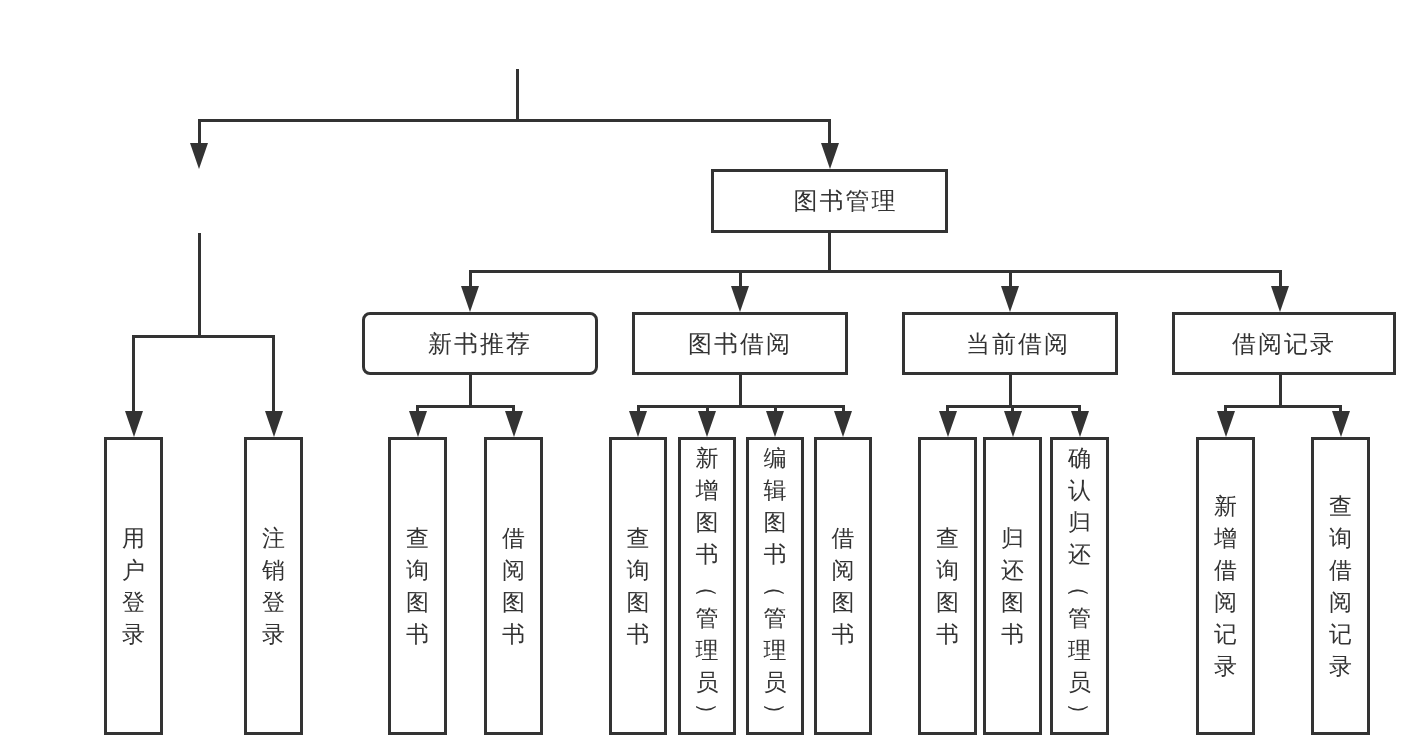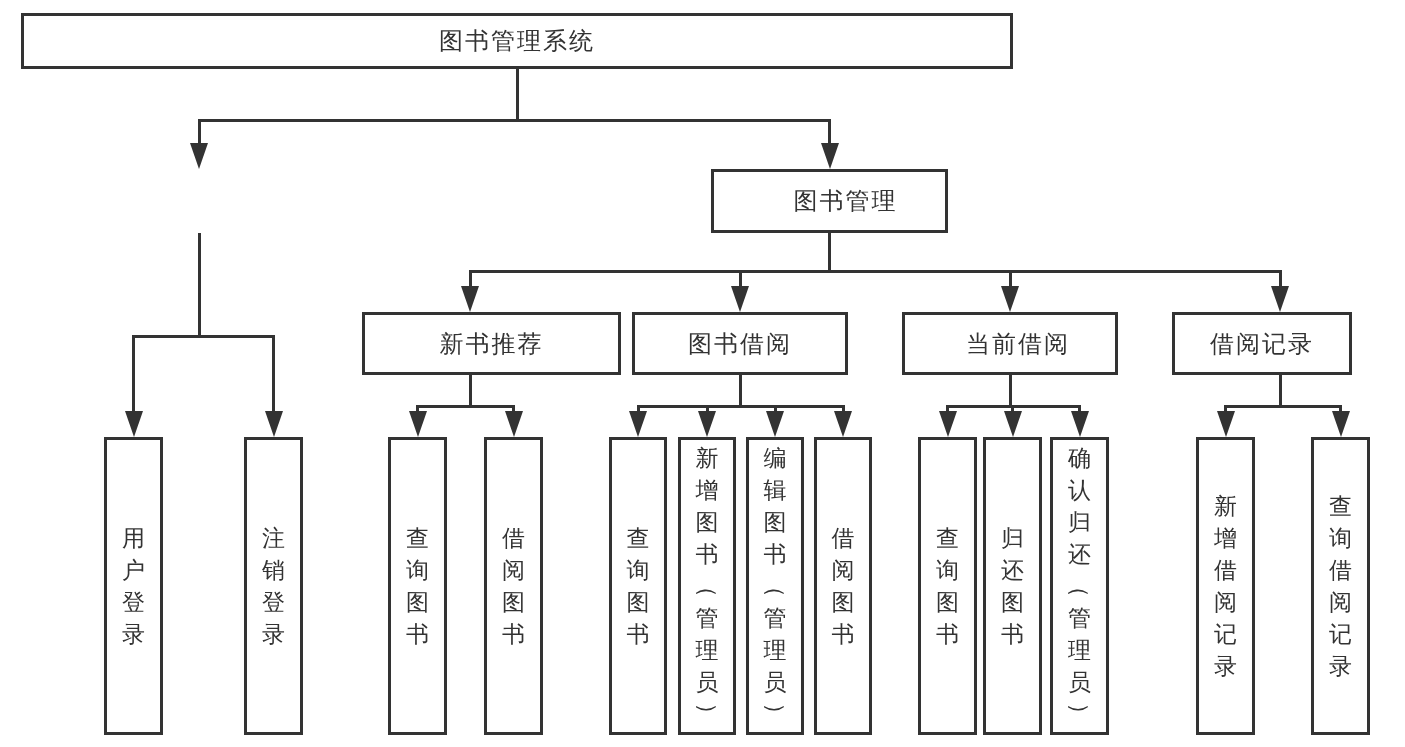--- a/index.html
+++ b/index.html
@@ -51,23 +51,20 @@
     letter-spacing:0.5px;
     color:var(--wm, #a6a6a6);
     white-space:nowrap;
     z-index:5;
   }
 </style>
 </head>
 <body>
 
 <div class="canvas" id="canvas" style="--line: #333333; --text: #333333; --bg: #ffffff; --wm: #a6a6a6;">
-<div class="node" style="left: 21px; top: 13px; width: 992px; height: 56px;">
-      <span class="hlabel">图书管理系统</span>
-    </div>
     <div class="vline" style="left: 515.5px; top: 69px; width: 3px; height: 51px;"></div>
     <div class="hline" style="left: 197.5px; top: 118.5px; width: 633.5px; height: 3px;"></div>
     <div class="vline" style="left: 197.5px; top: 120px; width: 3px; height: 29px;"></div>
     <div class="arrow" style="left: 190px; top: 143px;"></div>
     <div class="vline" style="left: 197.5px; top: 233px; width: 3px; height: 103px;"></div>
     <div class="hline" style="left: 132px; top: 334.5px; width: 143px; height: 3px;"></div>
     <div class="vline" style="left: 132px; top: 336px; width: 3px; height: 81px;"></div>
     <div class="arrow" style="left: 124.5px; top: 411px;"></div>
     <div class="node" style="left: 104px; top: 437px; width: 59px; height: 298px;">
       <div class="vtext">
@@ -89,21 +86,21 @@
     </div>
     <div class="vline" style="left: 828px; top: 120px; width: 3px; height: 29px;"></div>
     <div class="arrow" style="left: 820.5px; top: 143px;"></div>
     <div class="node" style="left: 711px; top: 169px; width: 237px; height: 64px; padding-left: 32px;">
       <span class="hlabel">图书管理</span>
     </div>
     <div class="vline" style="left: 828px; top: 233px; width: 3px; height: 38px;"></div>
     <div class="hline" style="left: 468.5px; top: 269.5px; width: 813px; height: 3px;"></div>
     <div class="vline" style="left: 468.5px; top: 271px; width: 3px; height: 21px;"></div>
     <div class="arrow" style="left: 461px; top: 286px;"></div>
-    <div class="node" style="left: 362px; top: 312px; width: 259px; height: 63px;">
+    <div class="node" style="left: 362px; top: 312px; width: 236px; height: 63px; border-radius: 8px;">
       <span class="hlabel">新书推荐</span>
     </div>
     <div class="vline" style="left: 468.5px; top: 375px; width: 3px; height: 31px;"></div>
     <div class="hline" style="left: 416px; top: 404.5px; width: 99px; height: 3px;"></div>
     <div class="vline" style="left: 416px; top: 406px; width: 3px; height: 11px;"></div>
     <div class="arrow" style="left: 408.5px; top: 411px;"></div>
     <div class="node" style="left: 388px; top: 437px; width: 59px; height: 298px;">
       <div class="vtext">
         <div class="vchar">查</div>
         <div class="vchar">询</div>
@@ -215,21 +212,21 @@
         <div class="vchar">还</div>
         <div class="vchar paren">（</div>
         <div class="vchar">管</div>
         <div class="vchar">理</div>
         <div class="vchar">员</div>
         <div class="vchar paren">）</div>
       </div>
     </div>
     <div class="vline" style="left: 1278.5px; top: 271px; width: 3px; height: 21px;"></div>
     <div class="arrow" style="left: 1271px; top: 286px;"></div>
-    <div class="node" style="left: 1172px; top: 312px; width: 180px; height: 63px;">
+    <div class="node" style="left: 1172px; top: 312px; width: 224px; height: 63px;">
       <span class="hlabel">借阅记录</span>
     </div>
     <div class="vline" style="left: 1278.5px; top: 375px; width: 3px; height: 31px;"></div>
     <div class="hline" style="left: 1224px; top: 404.5px; width: 118px; height: 3px;"></div>
     <div class="vline" style="left: 1224px; top: 406px; width: 3px; height: 11px;"></div>
     <div class="arrow" style="left: 1216.5px; top: 411px;"></div>
     <div class="node" style="left: 1196px; top: 437px; width: 59px; height: 298px;">
       <div class="vtext">
         <div class="vchar">新</div>
         <div class="vchar">增</div>

